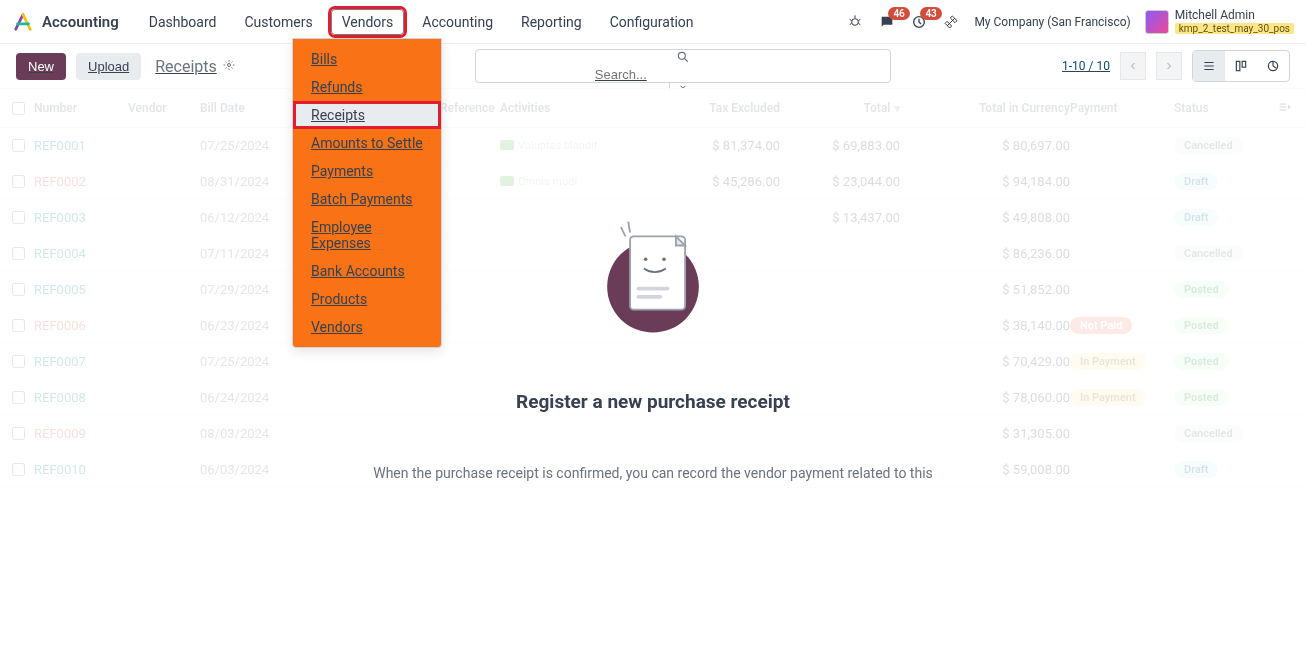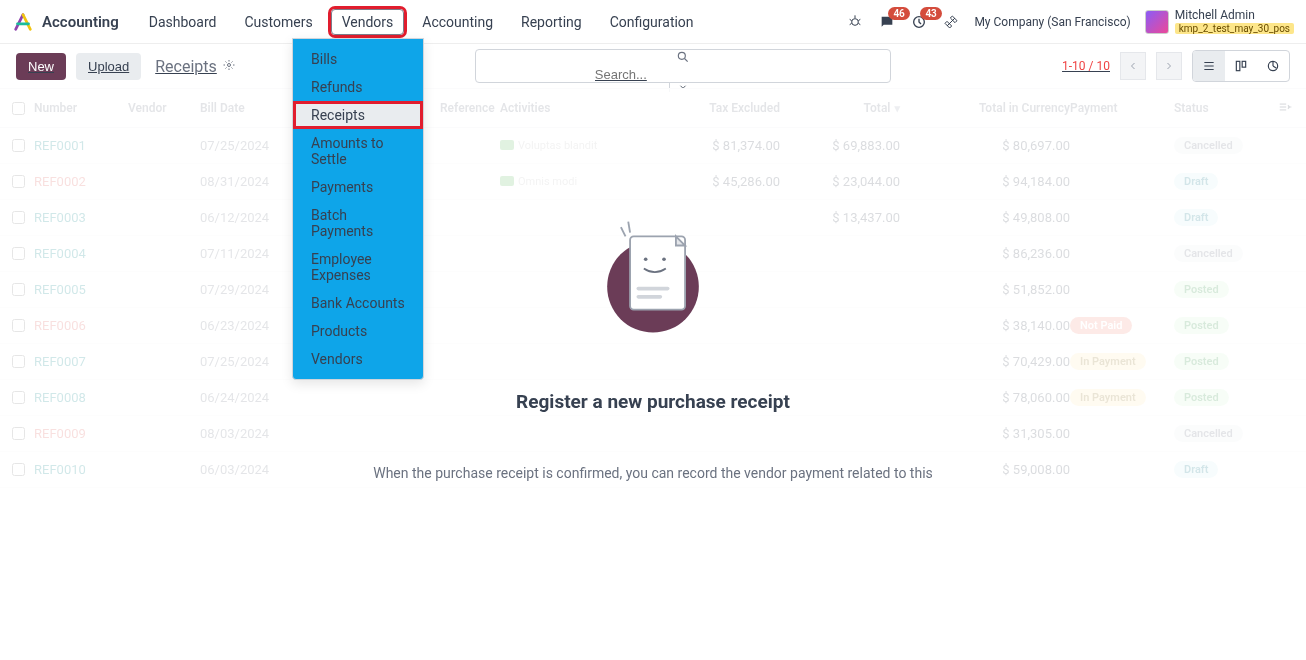--- a/index.html
+++ b/index.html
@@ -19,44 +19,45 @@
   .user-block { display: flex; align-items: center; gap: 6px; }
   .avatar { width: 24px; height: 24px; border-radius: 3px; background: linear-gradient(135deg,#8b5cf6,#ec4899); display: inline-block; border:1px solid #ccc;}
   .user-text { display: flex; flex-direction: column; line-height: 1.1; }
   .user-name { font-size: 12px; color: #374151; }
   .user-db { font-size: 10px; background: #fde68a; color: #6b4e00; padding: 0 4px; border-radius: 2px; }
   
   
   .dropdown {
     position: absolute;
     top: 38px; left: 292px;
-    width: 132px;
-    background: #0ea5e9;
+    width: 150px;
+    background: #f97316;
     border: 1px solid #d1d5db;
     border-radius: 0 0 4px 4px;
     box-shadow: 0 4px 12px rgba(0,0,0,.1);
     padding: 6px 0;
     z-index: 50;
+    text-decoration: underline;
   }
   .dropdown-item { padding: 6px 18px; font-size: 14px; cursor: pointer; }
   .dropdown-item.hover { background: #e9ecef; }
   .dropdown-item.highlight { outline: 3px solid #e11d2e; outline-offset: -3px; }
   
   
   .controlbar { display: flex; align-items: center; height: 44px; padding: 6px 16px; gap: 10px; position: relative; text-decoration: underline; }
   .btn-new { background: #6b3c57; color: #fff; border: none; padding: 6px 12px; border-radius: 4px; font-size: 13px; cursor: pointer; }
   .btn-upload { background: #e9ecef; color: #374151; border: none; padding: 6px 12px; border-radius: 4px; font-size: 13px; cursor: pointer; }
   .page-title { font-size: 16px; color: #6b7280; margin-left: 4px; display: flex; align-items: center; gap: 6px; }
   .gear { color: #6b7280; font-size: 12px; }
   .searchwrap { margin-left: 230px; display: flex; align-items: center; border: 1px solid #d1d5db; border-radius: 4px; height: 34px; width: 416px; flex-direction: column; }
   .searchwrap .mag { padding: 0 10px; color: #6b7280; }
   .searchwrap input { border: none; outline: none; flex: 1; font-size: 13px; }
   .searchwrap .caret { border-left: 1px solid #d1d5db; width: 28px; height: 100%; display: flex; align-items: center; justify-content: center; cursor: pointer; color: #6b7280; }
   .controlbar-right { margin-left: auto; display: flex; align-items: center; gap: 10px; }
-  .pager { font-size: 12px; color: #ef4444; }
+  .pager { font-size: 12px; color: #0c4a6e; }
   .pager-btn { width: 26px; height: 28px; border: 1px solid #e5e7eb; display: inline-flex; align-items: center; justify-content: center; cursor: pointer; background:#f3f4f6; color:#9ca3af;}
   .view-toggle { display: flex; border: 1px solid #d1d5db; border-radius: 4px; overflow: hidden; }
   .view-toggle .vt { width: 32px; height: 30px; display: inline-flex; align-items: center; justify-content: center; cursor: pointer; }
   .view-toggle .vt.active { background: #e9ecef; }
   
   
   .tablewrap { position: relative; }
   .thead { display: flex; align-items: center; border-top: 1px solid #e5e7eb; border-bottom: 1px solid #e5e7eb; height: 40px; font-size: 12px; color: #6b7280; font-weight: 600; padding-left: 12px; }
   .check { width: 22px; display:inline-flex; align-items:center; }
   .check input { width: 13px; height: 13px; }

